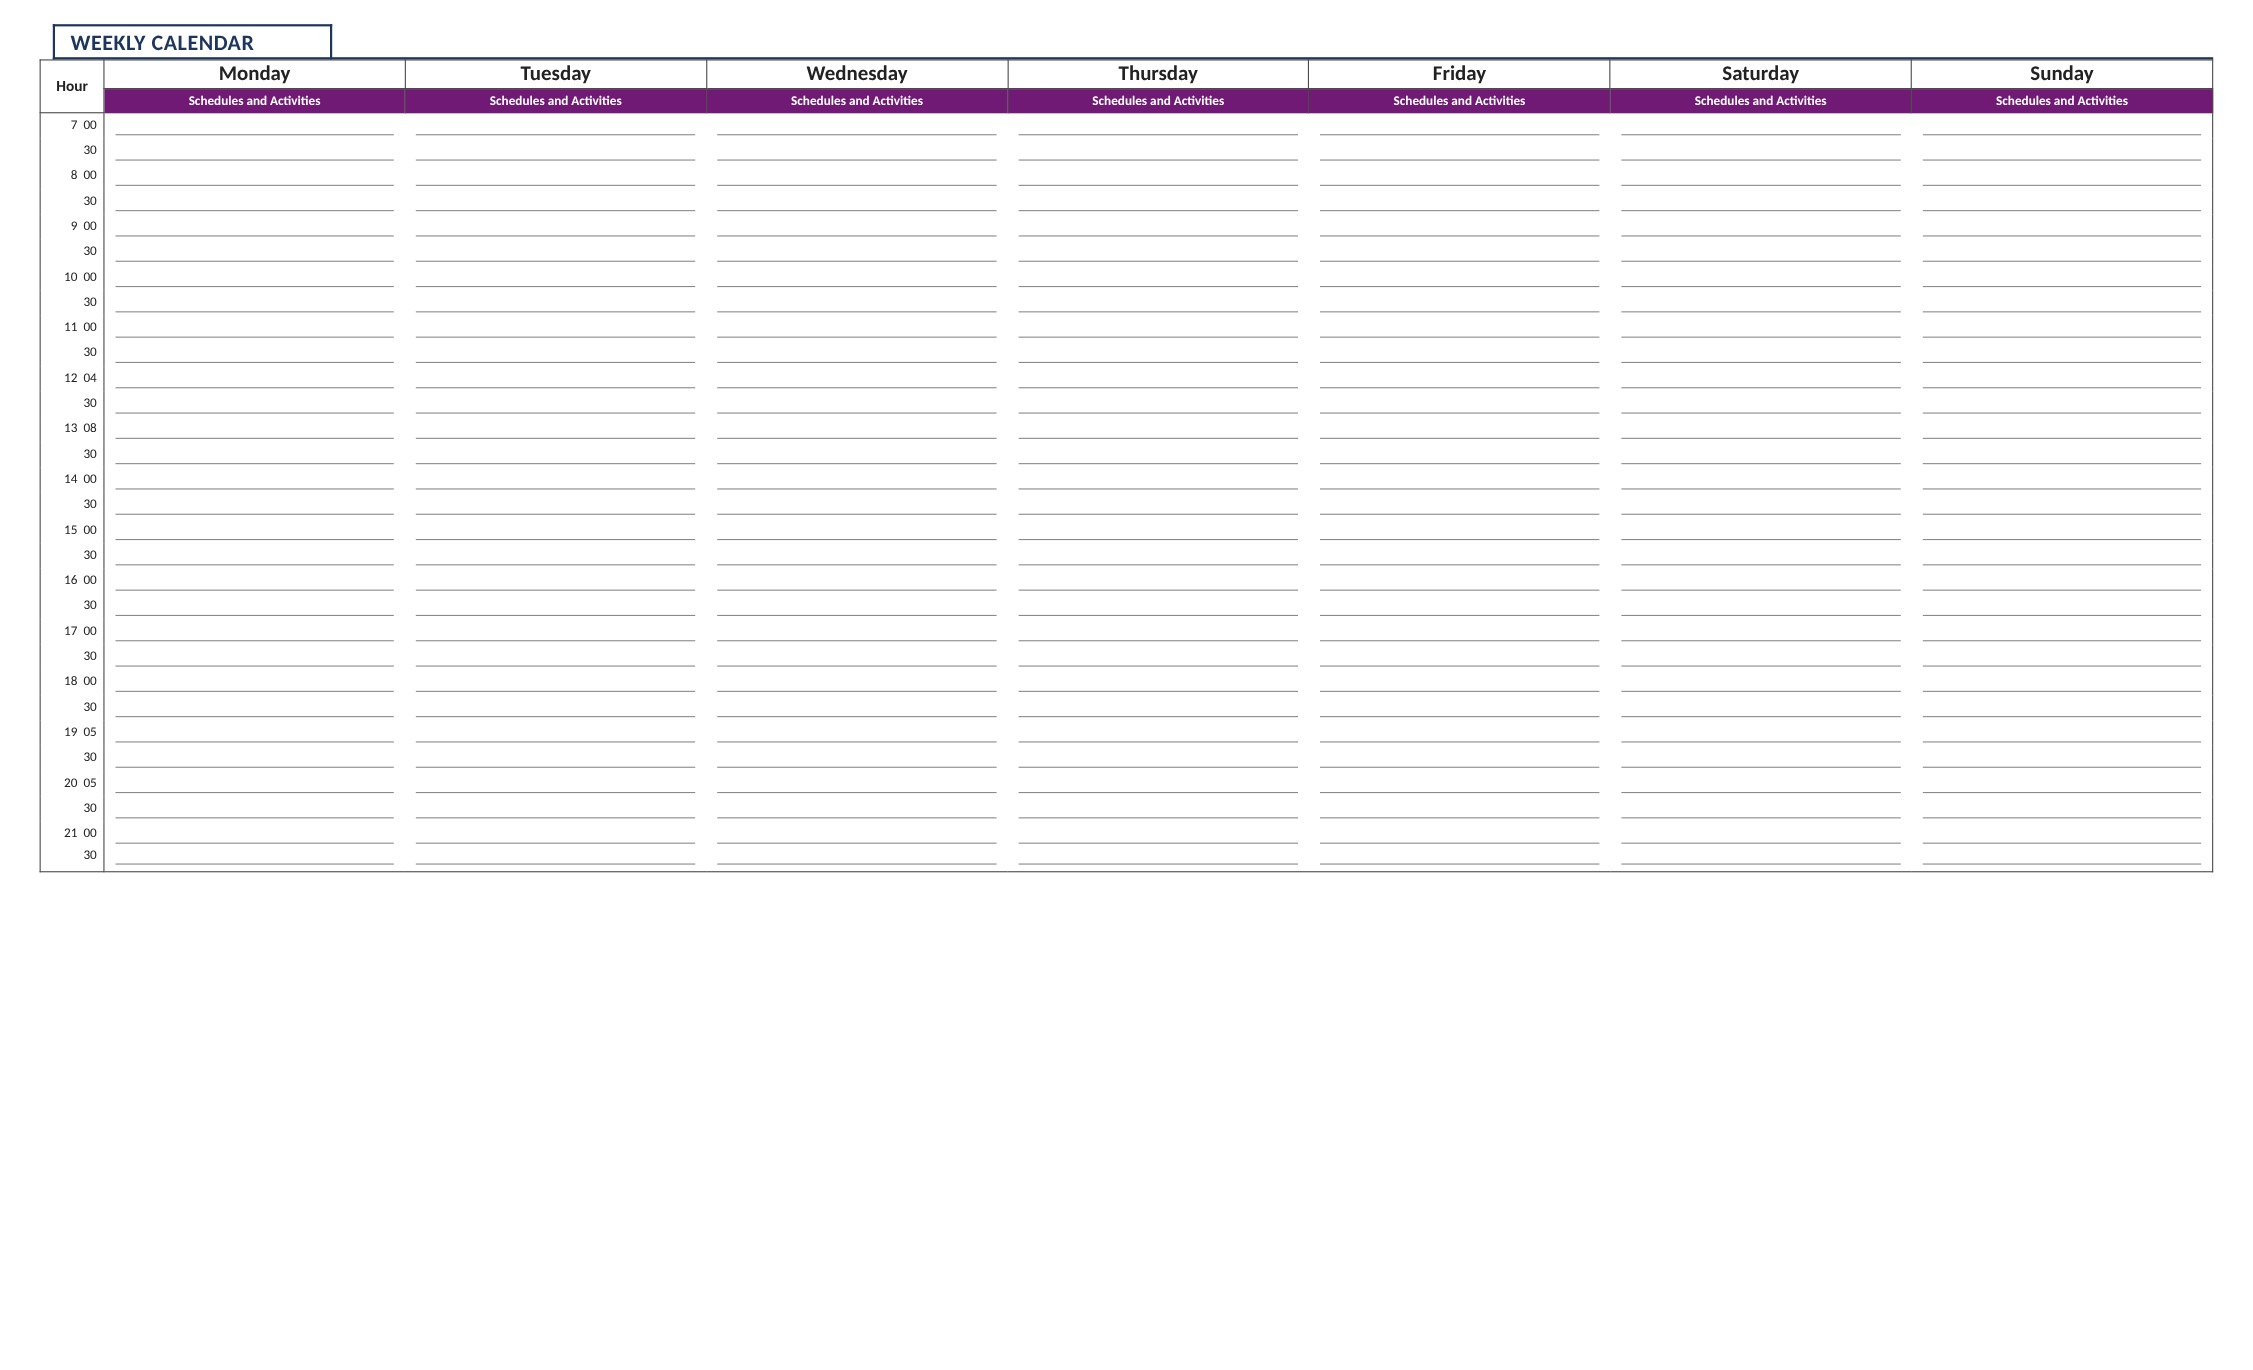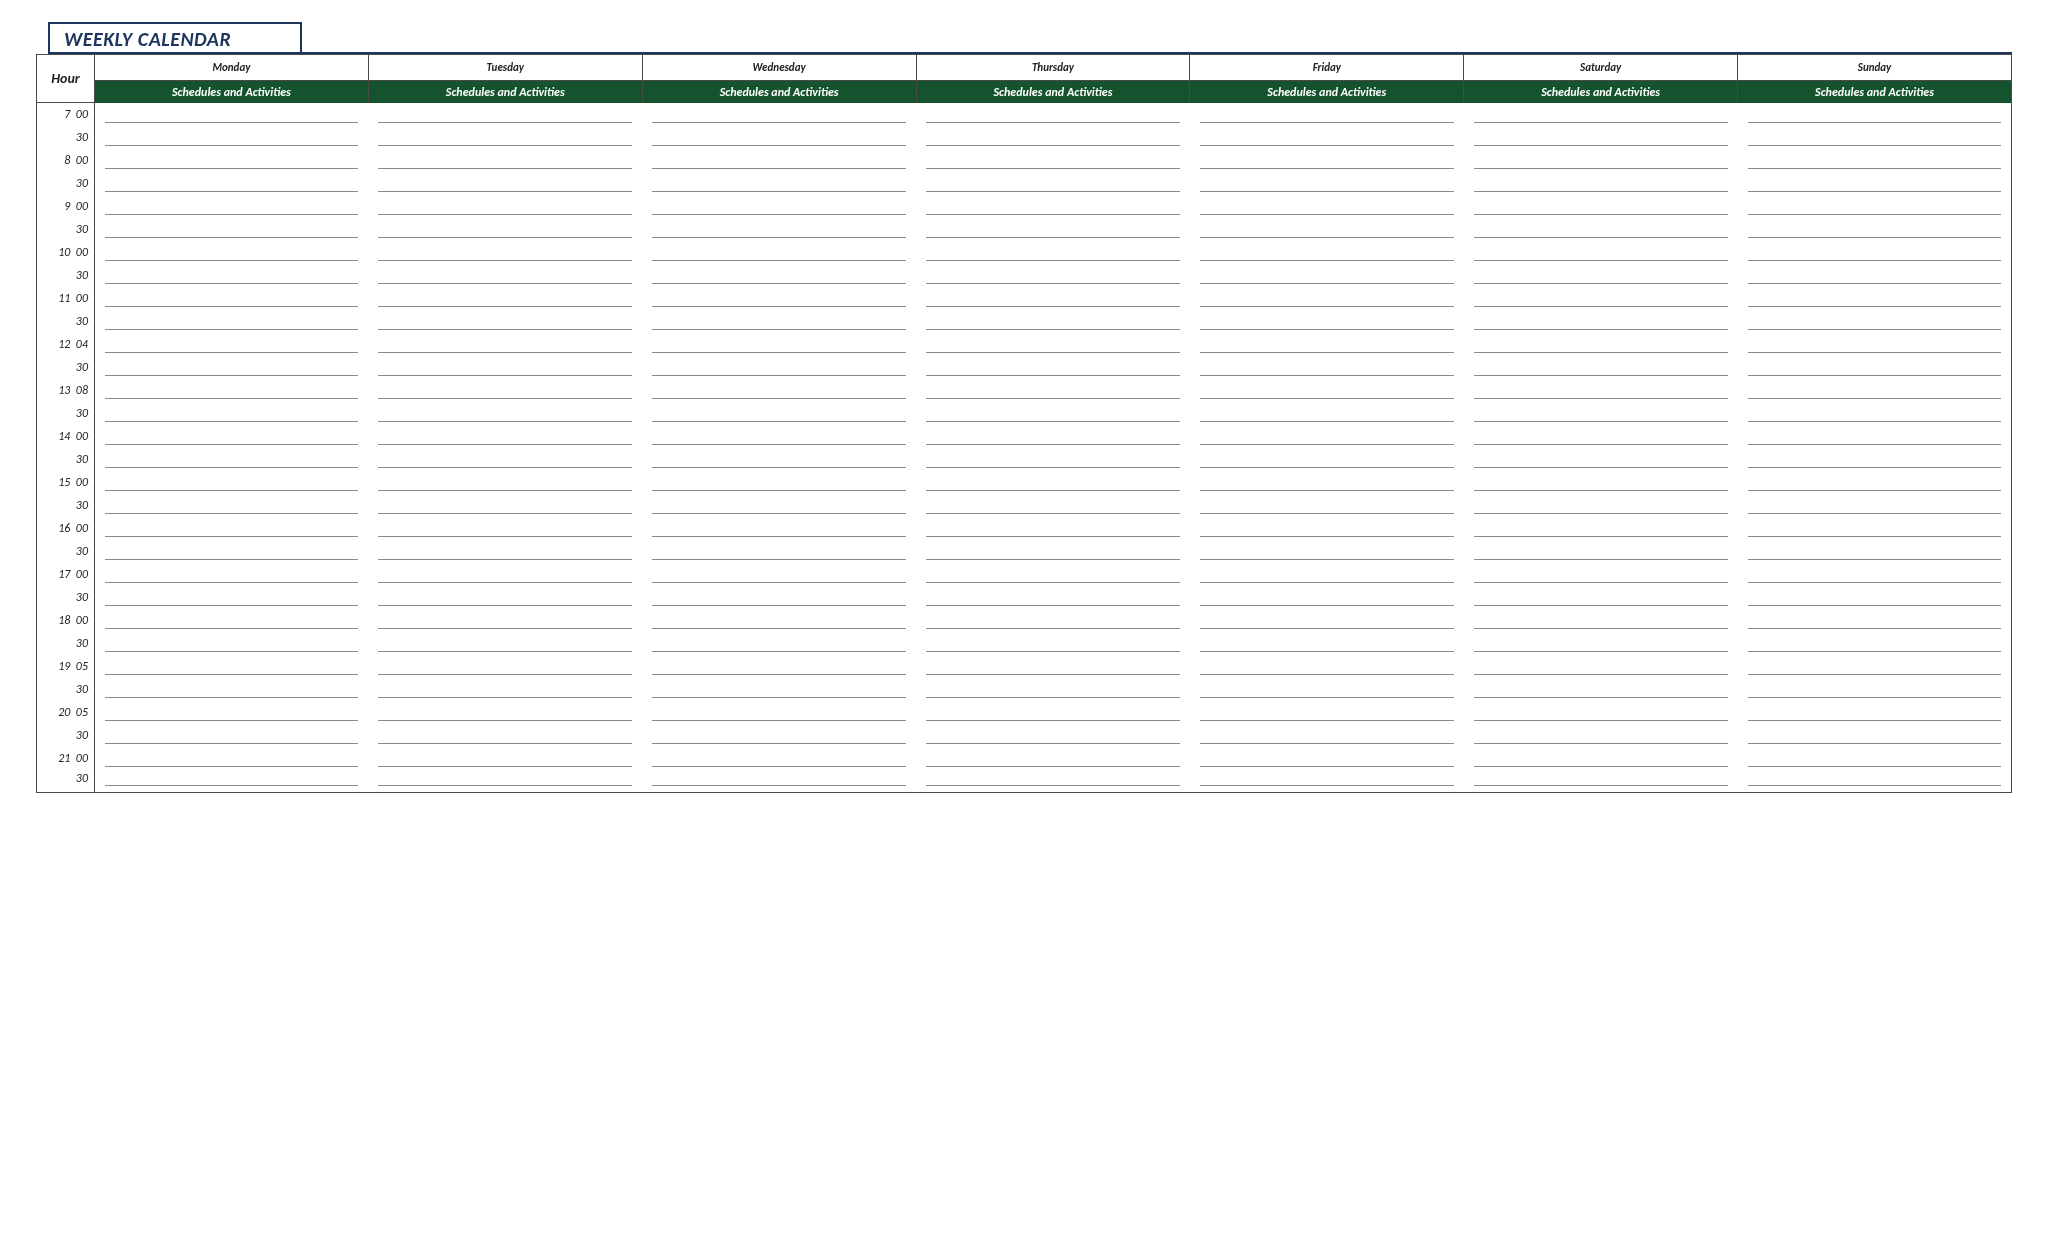--- a/index.html
+++ b/index.html
@@ -8,21 +8,20 @@
     width: 2048px; height: 1245px;
     background: #ffffff;
     font-family: "Calibri", "Arial", sans-serif;
     color: #222;
   }
   .page {
     position: relative;
     width: 2048px;
     height: 1245px;
     padding: 22px 36px 36px 36px;
-    font-style: italic;
   }
   
   .title-wrap {
     position: relative;
     height: 32px;
     margin-left: 12px;
     margin-right: 0;
   }
   .title-box {
     position: absolute;
@@ -63,29 +62,29 @@
     border-collapse: collapse;
     table-layout: fixed;
   }
   .cal col.hourcol { width: 58px; }
   .cal th, .cal td {
     padding: 0;
   }
   .cal thead tr.days th {
     border: 1px solid #4a4a4a;
     font-weight: 700;
-    font-size: 11px;
+    font-size: 19px;
     height: 26px;
     background: #ffffff;
   }
   .cal thead tr.days th.hour-h {
     font-size: 14px;
   }
   .cal thead tr.sub th {
-    background: #14532d;
+    background: #701a75;
     color: #ffffff;
     font-weight: 700;
     font-size: 12px;
     height: 22px;
     border-left: 1px solid #4a4a4a;
     border-right: 1px solid #4a4a4a;
   }
   .cal tbody tr {
     height: 23px;
   }

